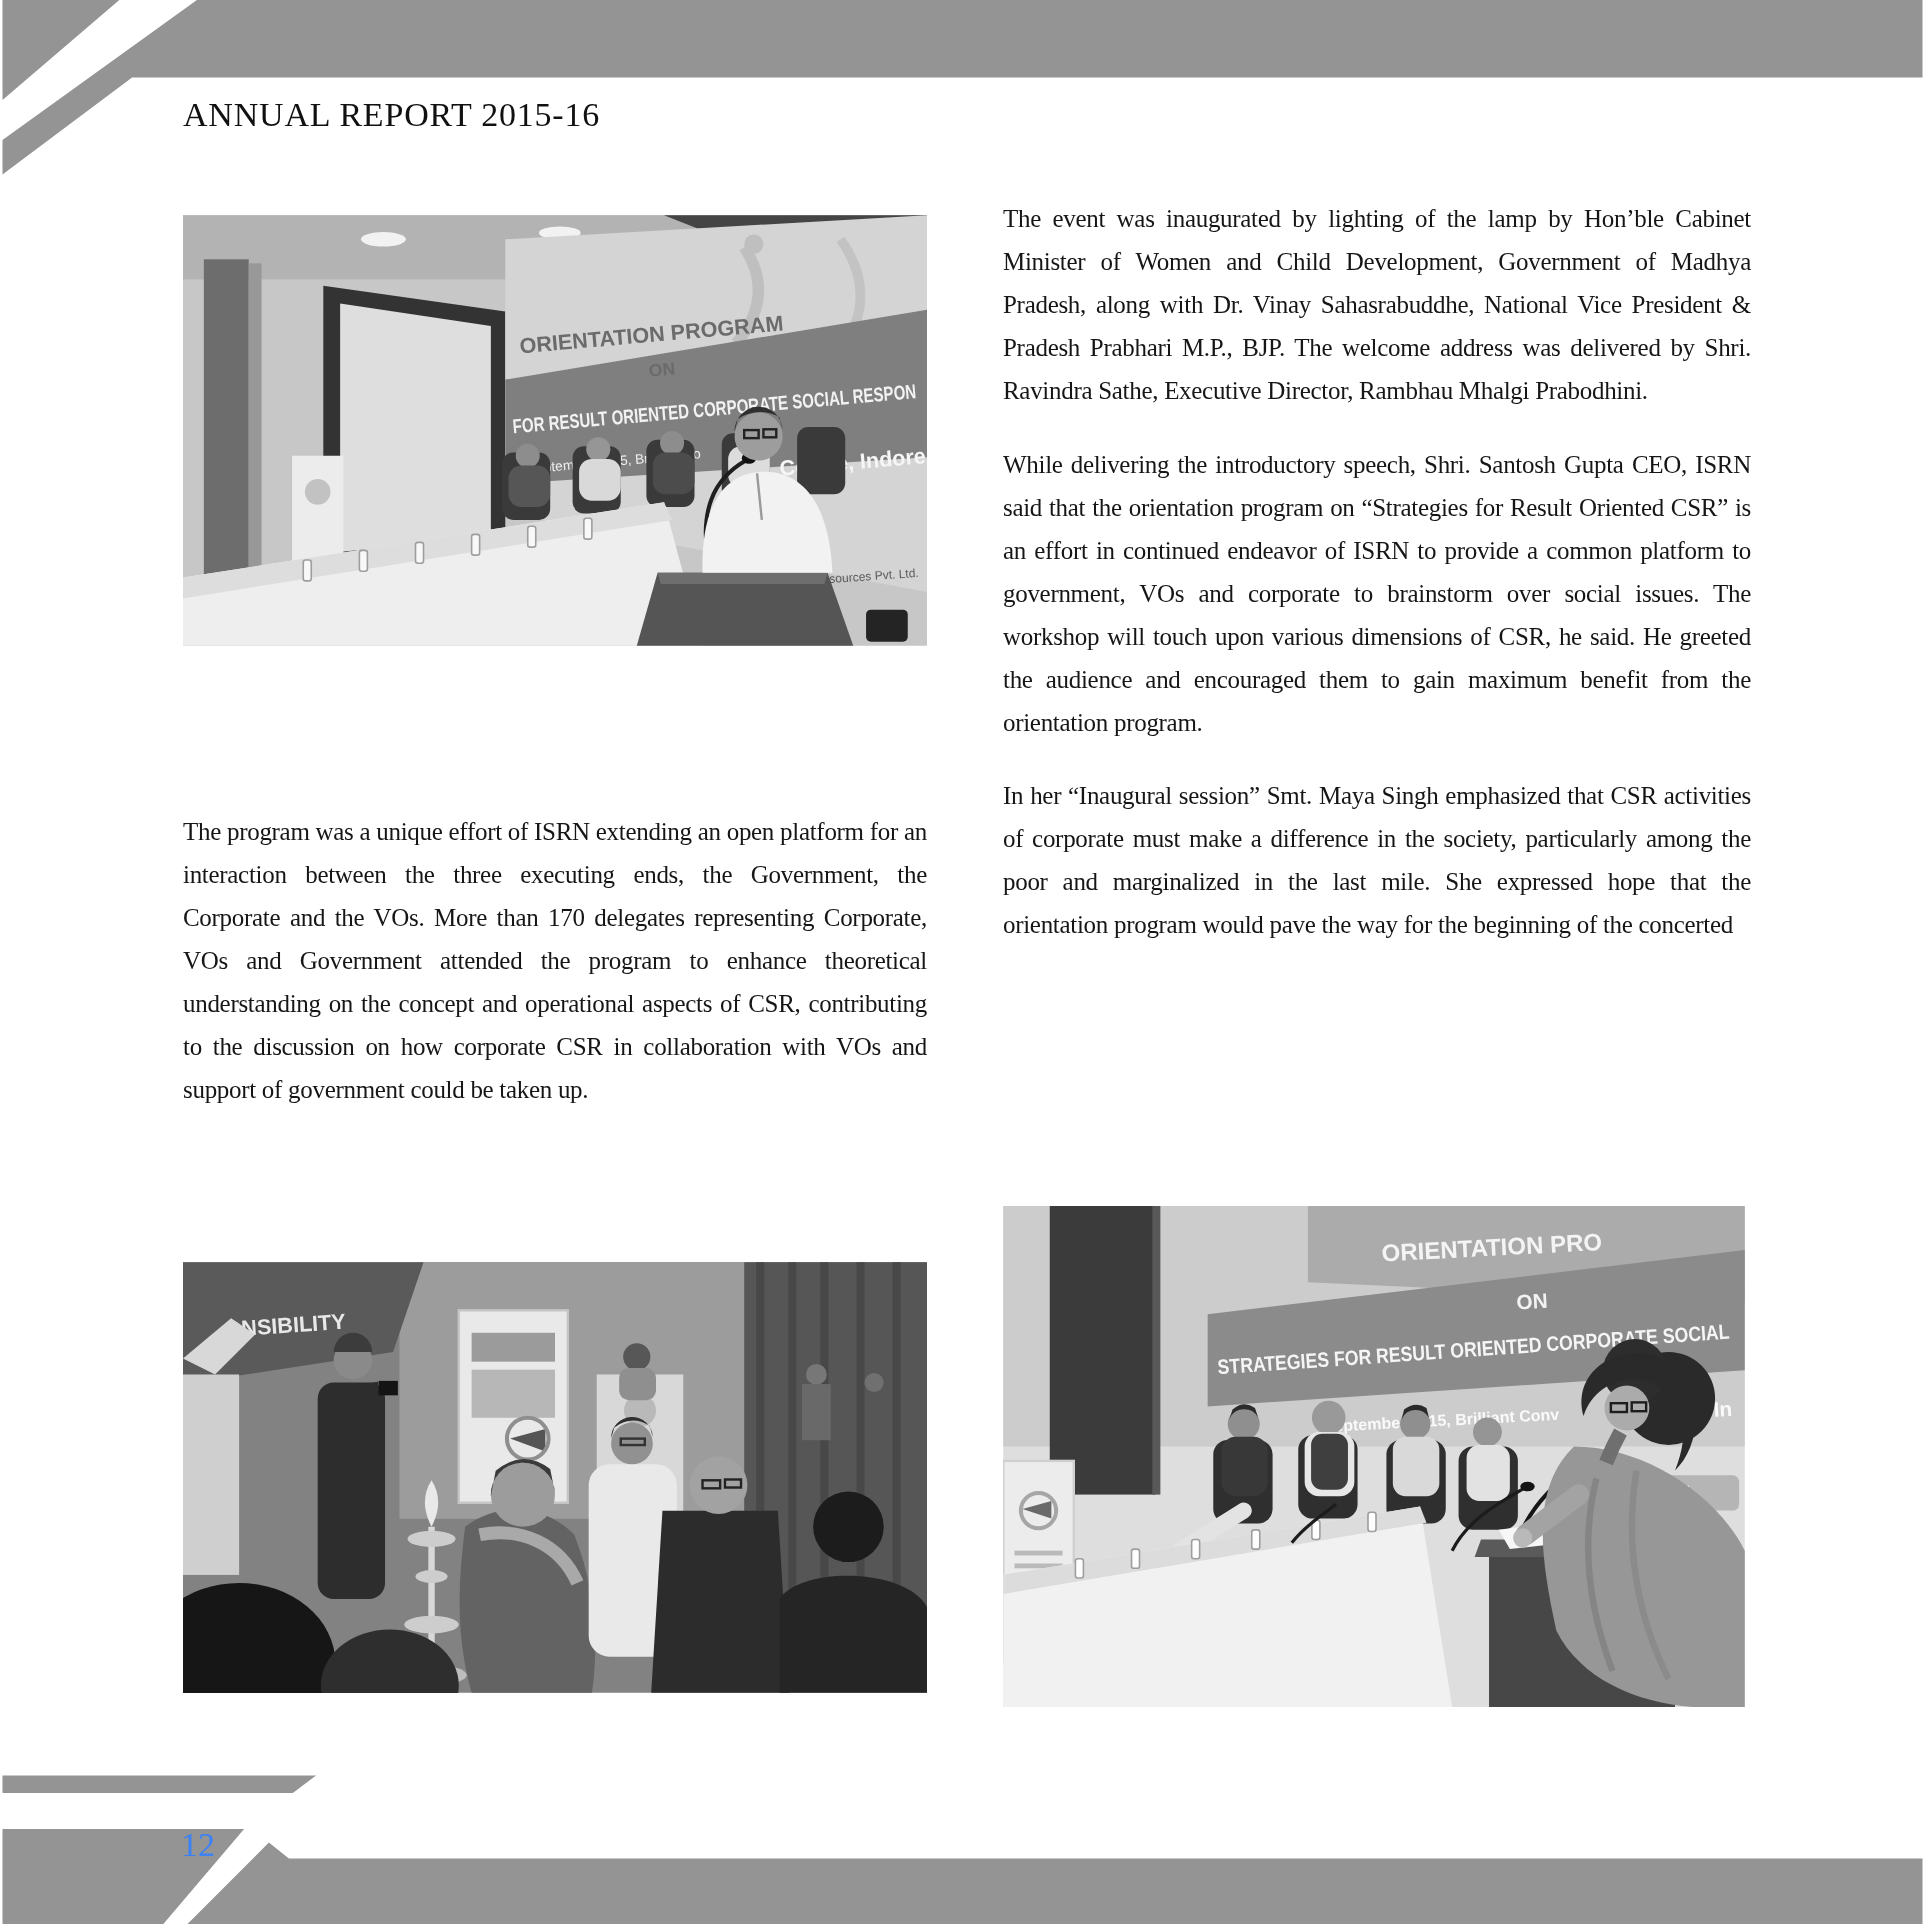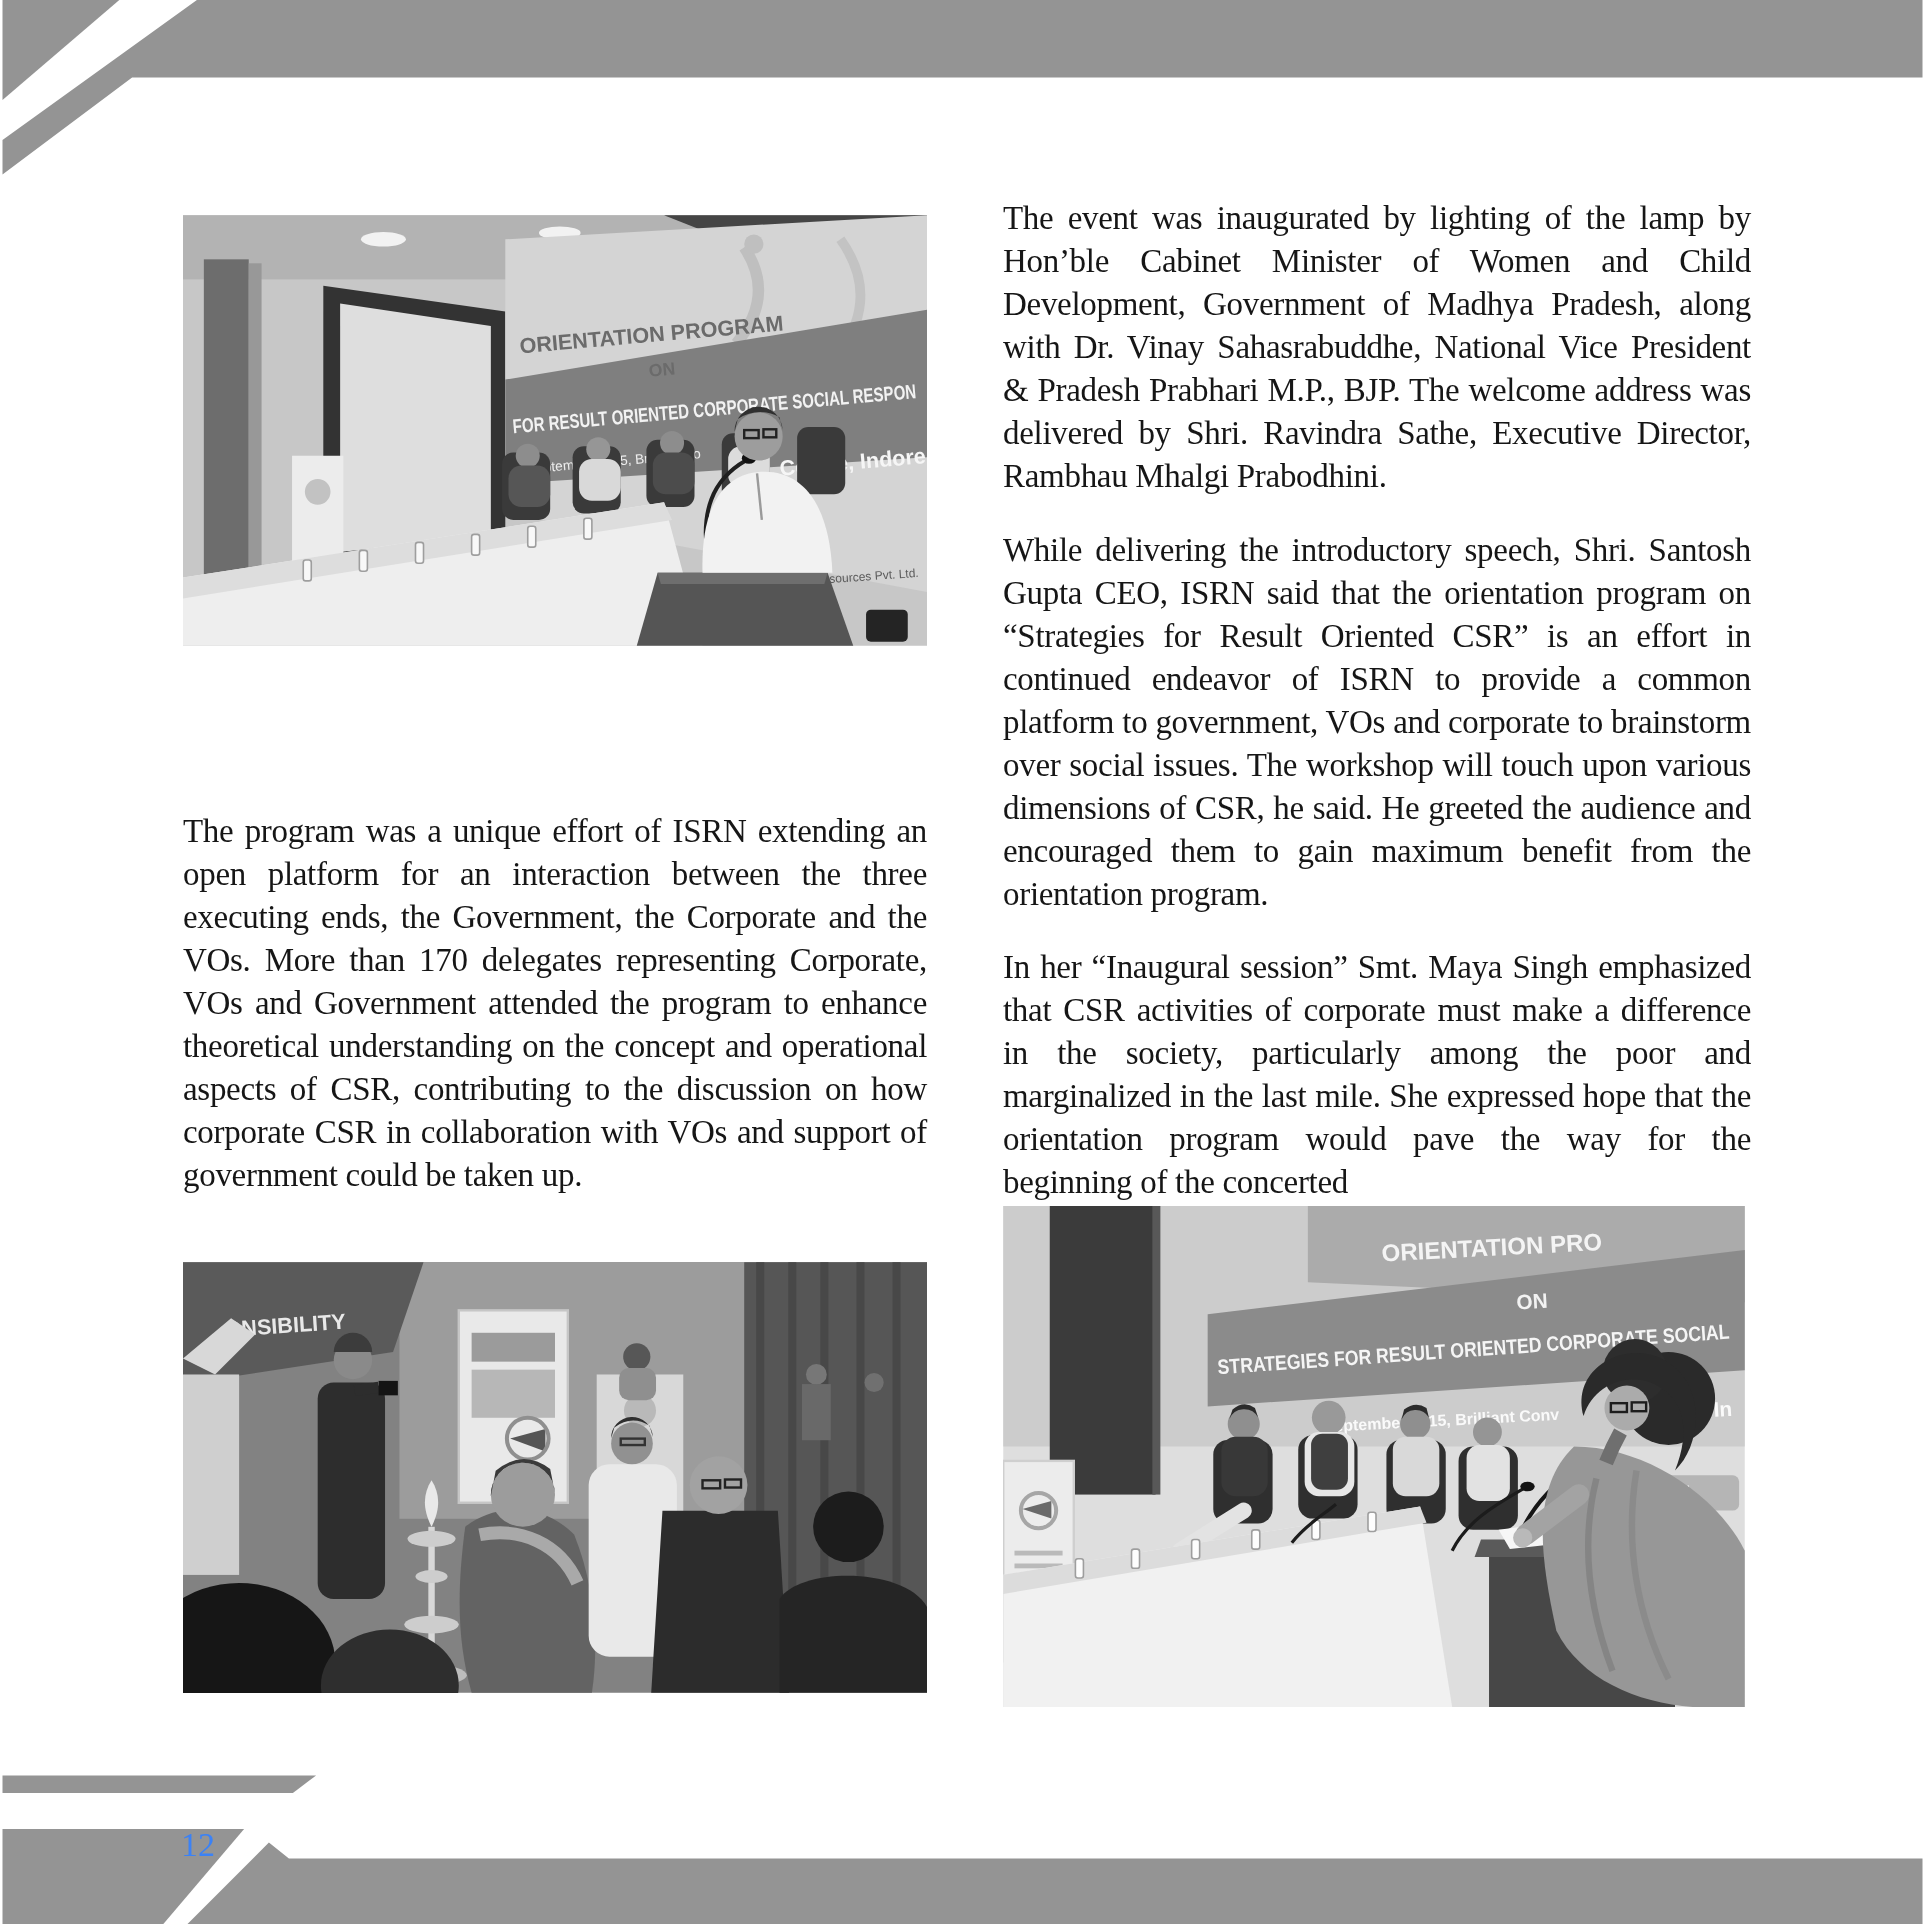--- a/index.html
+++ b/index.html
@@ -13,21 +13,21 @@
   .gshape{fill:#949494;}
   .page-title{
     position:absolute;left:183px;top:96px;font-size:34px;letter-spacing:0.8px;
     color:#111;white-space:nowrap;
   }
   .photo{position:absolute;display:block;}
   #photo1{left:183px;top:215px;}
   #photo2{left:183px;top:1262px;}
   #photo3{left:1003px;top:1206px;}
   .bodytext{
-    font-size:33px;line-height:43px;text-align:justify;letter-spacing:-0.3px;
+    font-size:25px;line-height:43px;text-align:justify;letter-spacing:-0.3px;
     color:#161616;
   }
   #caption{position:absolute;left:183px;top:653px;width:744px;}
   #para-left{position:absolute;left:183px;top:810px;width:744px;}
   #right-col{position:absolute;left:1003px;top:197px;width:748px;}
   #right-col p{margin:0 0 30.5px 0;}
   .page-number{
     position:absolute;left:181px;top:1793px;font-size:34px;color:#3b82f6;margin-top:33px;
   }
   svg text{font-family:"Liberation Sans","DejaVu Sans",sans-serif;}
@@ -35,20 +35,21 @@
 </head>
 <body>
 
 <div class="page">
 
   <svg id="decor-top" class="decor" width="1925" height="184" viewBox="0 0 2400 230">
     <polygon class="gshape" points="243,0 2400,0 2400,97 162,97 0,218 0,175"></polygon>
     <polygon class="gshape" points="0,0 146,0 0,125"></polygon>
   </svg>
 
+  <div class="page-title">ANNUAL REPORT 2015-16</div>
 
   <svg id="photo1" class="photo" width="744" height="431" viewBox="0 0 928 537">
     <rect x="0" y="0" width="928" height="537" fill="#c7c7c7"></rect>
     <rect x="0" y="0" width="928" height="80" fill="#b3b3b3"></rect>
     <ellipse cx="250" cy="30" rx="28" ry="9" fill="#f2f2f2"></ellipse>
     <ellipse cx="470" cy="22" rx="26" ry="8" fill="#f2f2f2"></ellipse>
     <ellipse cx="660" cy="30" rx="24" ry="8" fill="#eeeeee"></ellipse>
     <polygon points="600,0 928,0 928,130" fill="#454545"></polygon>
     <rect x="26" y="55" width="56" height="420" fill="#6d6d6d"></rect>
     <rect x="82" y="60" width="16" height="410" fill="#989898"></rect>

